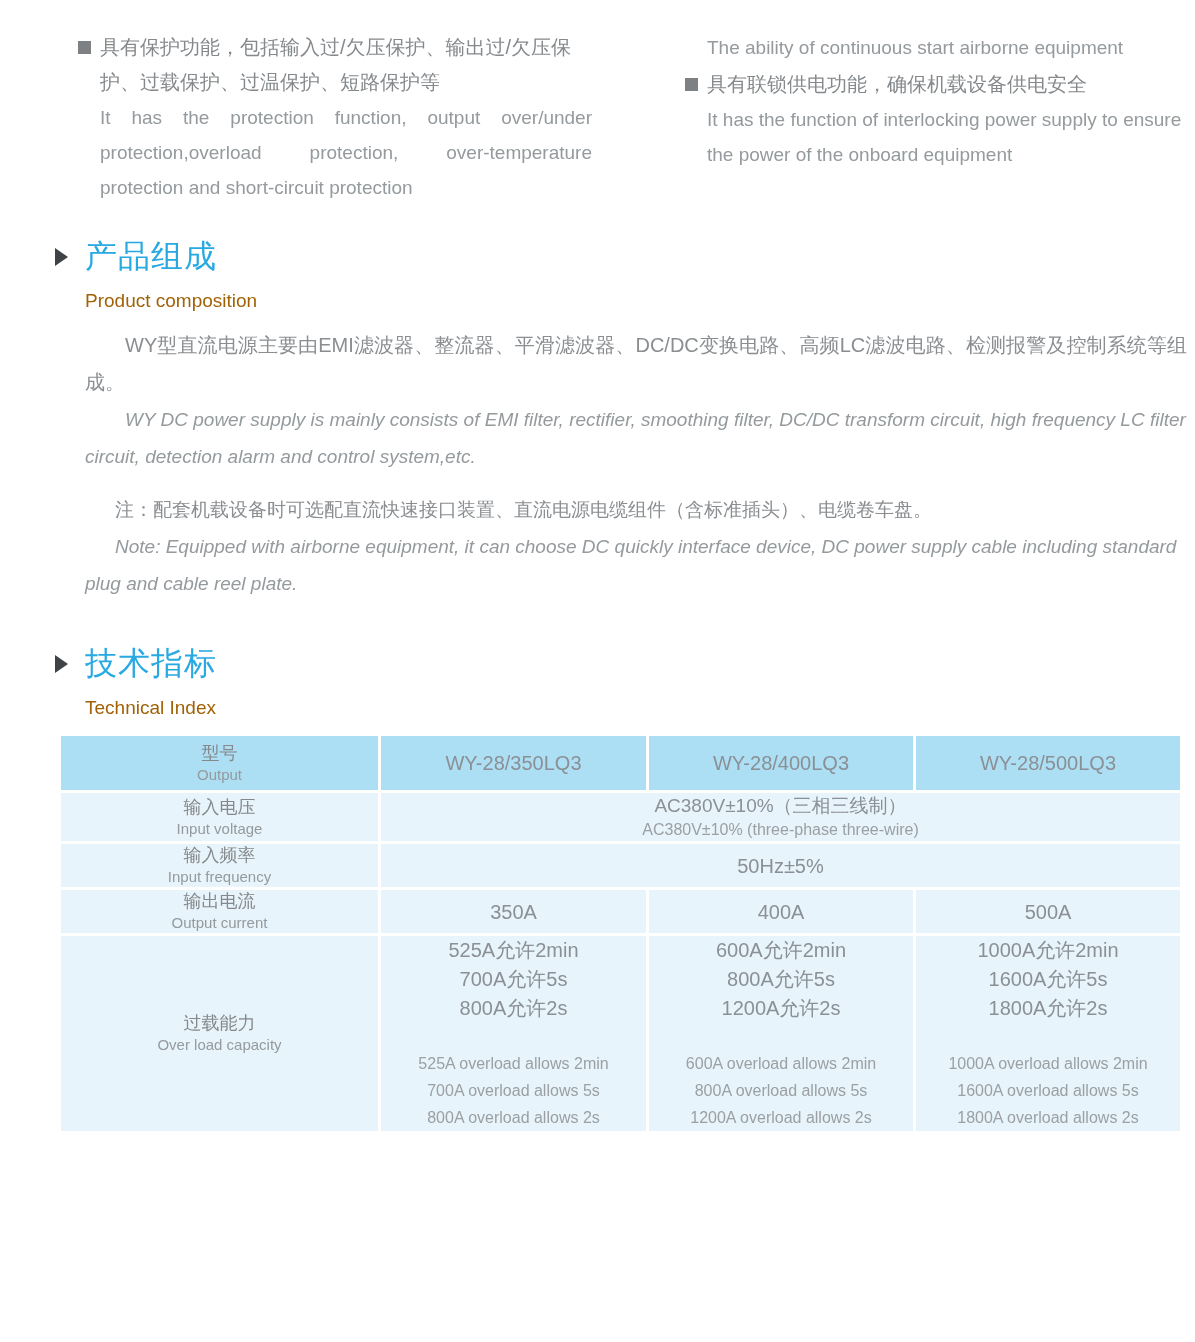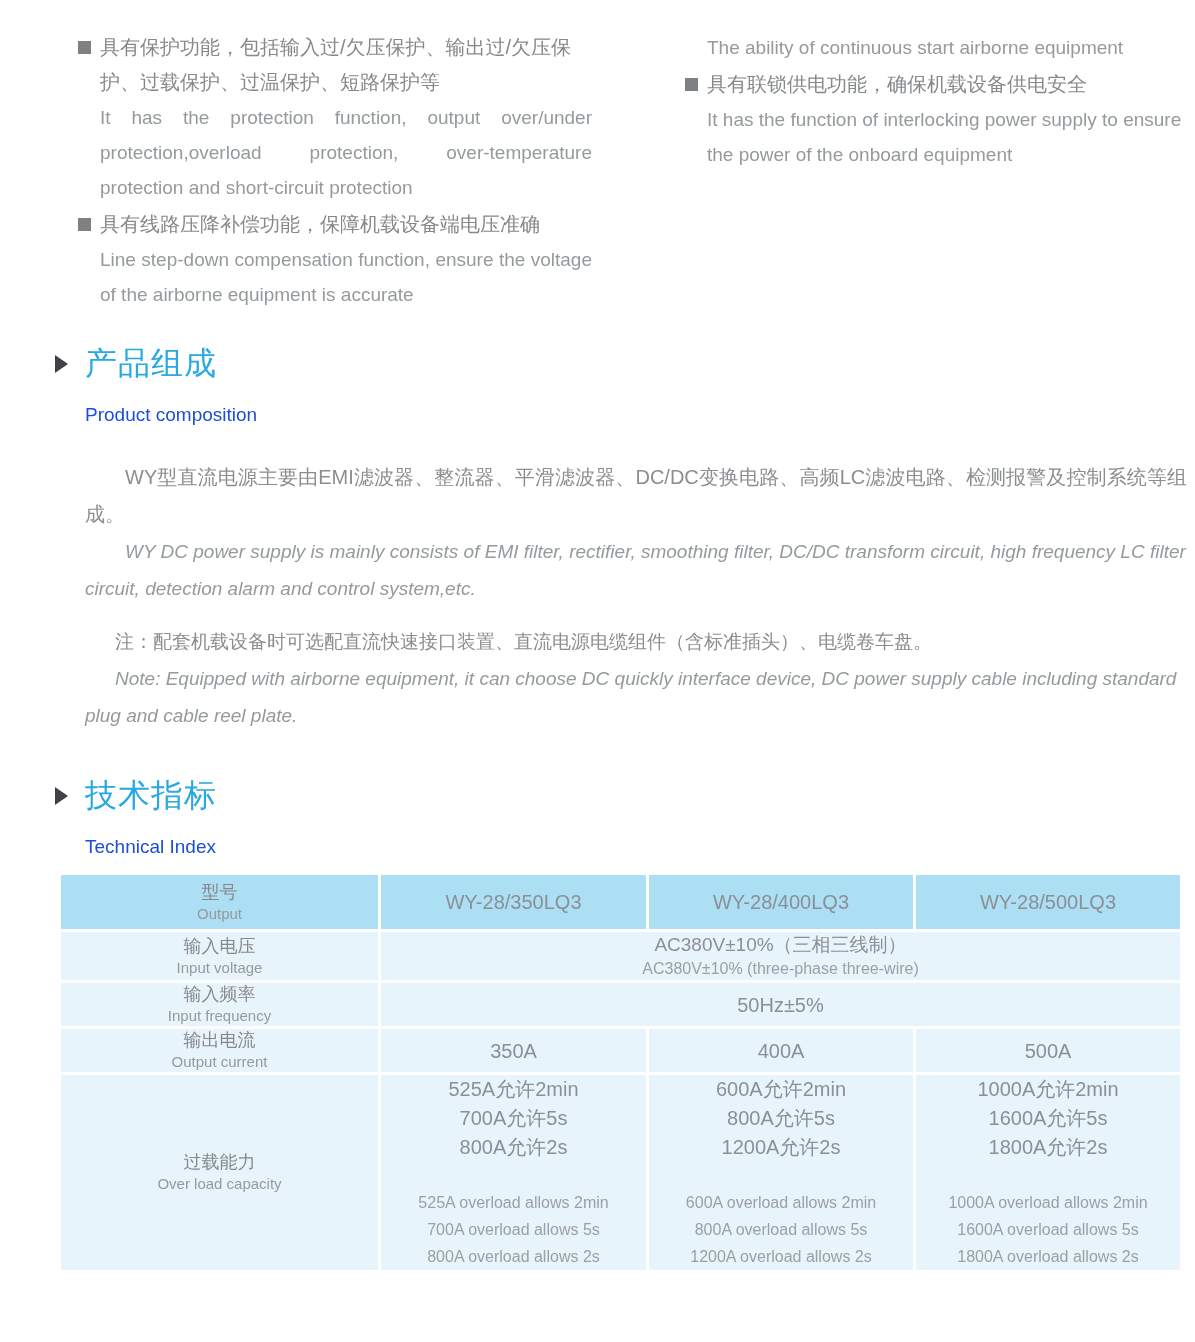--- a/index.html
+++ b/index.html
@@ -15,24 +15,24 @@
   .feat-zh { display:flex; color:#85898c; font-size:20px; line-height:35px; }
   .bullet-sq { flex:0 0 13px; width:13px; height:13px; background:#7d8184; margin:11px 9px 0 0; }
   .feat-en { margin-left:22px; color:#949a9d; font-size:19px; line-height:35px; }
   .just { text-align:justify; }
 
   
   .section-head { display:flex; margin-left:55px; }
   .tri { width:0; height:0; border-left:13px solid #3f4347; border-top:9px solid transparent; border-bottom:9px solid transparent; margin-top:11px; }
   .head-text { margin-left:17px; }
   .head-zh { color:#29a9e1; font-size:32px; line-height:38px; letter-spacing:1px; }
-  .head-en { color:#1d4ed8; font-size:19px; line-height:24px; margin-top:21px; }
-
-  
-  .comp-body { margin:32px 8px 0 85px; }
+  .head-en { color:#a16207; font-size:19px; line-height:24px; margin-top:14px; }
+
+  
+  .comp-body { margin:14px 8px 0 85px; }
   .para { color:#8a8e91; font-size:20px; line-height:37px; text-indent:40px; text-align:justify; }
   .para-en { color:#949a9d; font-size:19px; text-align:left;font-style:italic; }
   .note { margin-top:16px; }
   .note .para { text-indent:30px; }
 
   
   .tech-section { margin-top:42px; }
   table.spec { border-collapse:collapse; margin:13px 0 0 58px; width:1122px; table-layout:fixed; }
   table.spec td { border:3px solid #ffffff; background:#e8f4fb; text-align:center; vertical-align:middle; }
   table.spec col.c0 { width:320px; }
@@ -58,27 +58,20 @@
 
   <div class="features">
     <div class="feat-col-left">
       <div class="feat-item">
         <div class="feat-zh">
           <span class="bullet-sq"></span>
           <span>具有保护功能，包括输入过/欠压保护、输出过/欠压保护、过载保护、过温保护、短路保护等</span>
         </div>
         <div class="feat-en just">It has the protection function, output over/under protection,overload protection, over-temperature protection and short-circuit protection</div>
       </div>
-      <div class="feat-item">
-        <div class="feat-zh">
-          <span class="bullet-sq"></span>
-          <span>具有线路压降补偿功能，保障机载设备端电压准确</span>
-        </div>
-        <div class="feat-en just">Line step-down compensation function, ensure the voltage of the airborne equipment is accurate</div>
-      </div>
     </div>
     <div class="feat-col-right">
       <div class="feat-item">
         <div class="feat-en">The ability of continuous start airborne equipment</div>
       </div>
       <div class="feat-item">
         <div class="feat-zh">
           <span class="bullet-sq"></span>
           <span>具有联锁供电功能，确保机载设备供电安全</span>
         </div>

